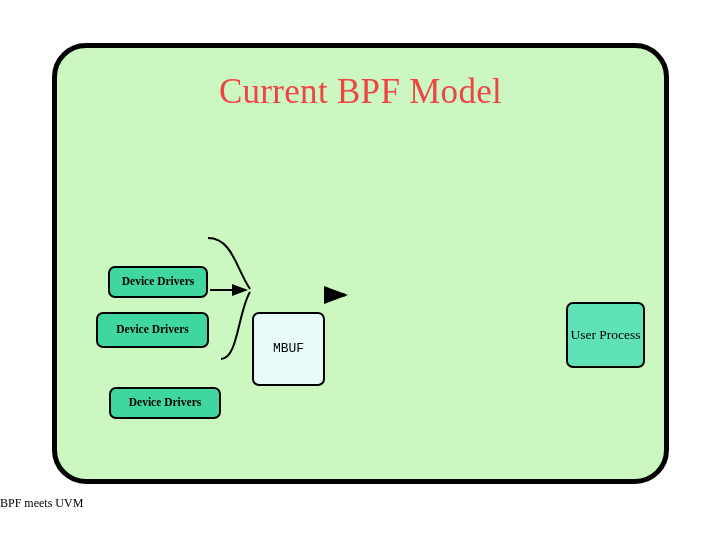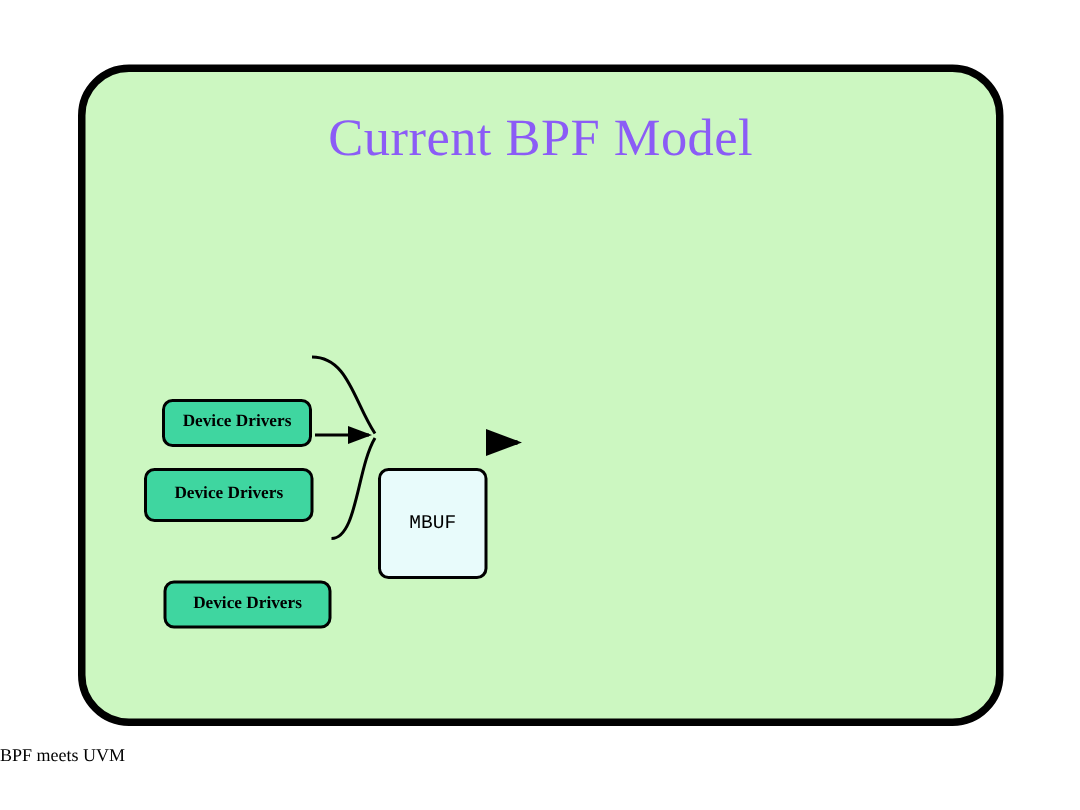--- a/index.html
+++ b/index.html
@@ -26,21 +26,21 @@
     border-radius: 34px;
     box-sizing: border-box;
   }
   .title {
     position: absolute;
     left: 52px;
     top: 72px;
     width: 617px;
     text-align: center;
     font-size: 35px;
-    color: #8b5cf6;
+    color: #ef4444;
     font-family: "Liberation Serif", serif;
     letter-spacing: 0.3px;
   }
   .node {
     position: absolute;
     box-sizing: border-box;
     border: 2px solid #000000;
     border-radius: 7px;
     display: flex;
     align-items: center;
@@ -129,16 +129,19 @@
   <div class="node dd dd2">
     <span>Device Drivers</span>
   </div>
   <div class="node dd dd3">
     <span>Device Drivers</span>
   </div>
 
   <div class="node mbuf">
     <span>MBUF</span>
   </div>
+  <div class="node userproc">
+    <span>User Process</span>
+  </div>
 
   <div class="footer">BPF meets UVM</div>
 
 </div>
 
 </body></html>

